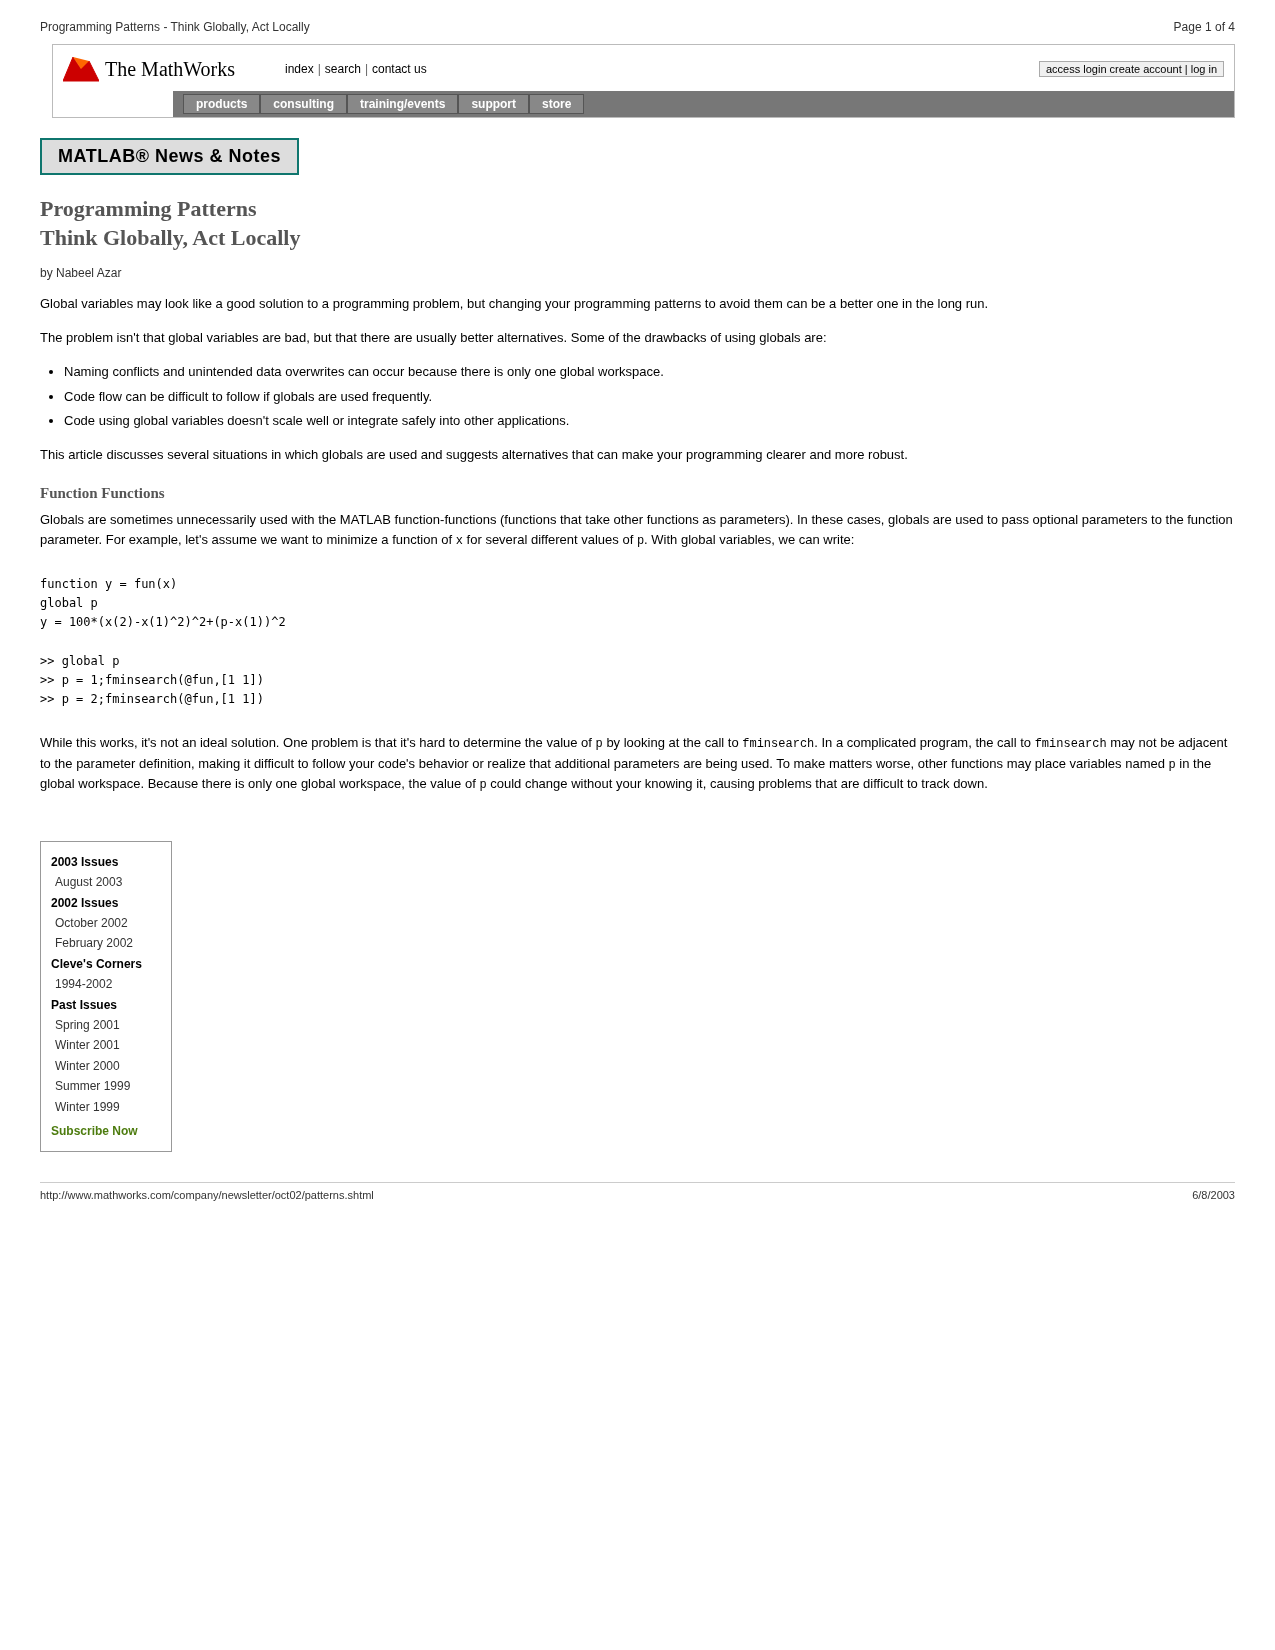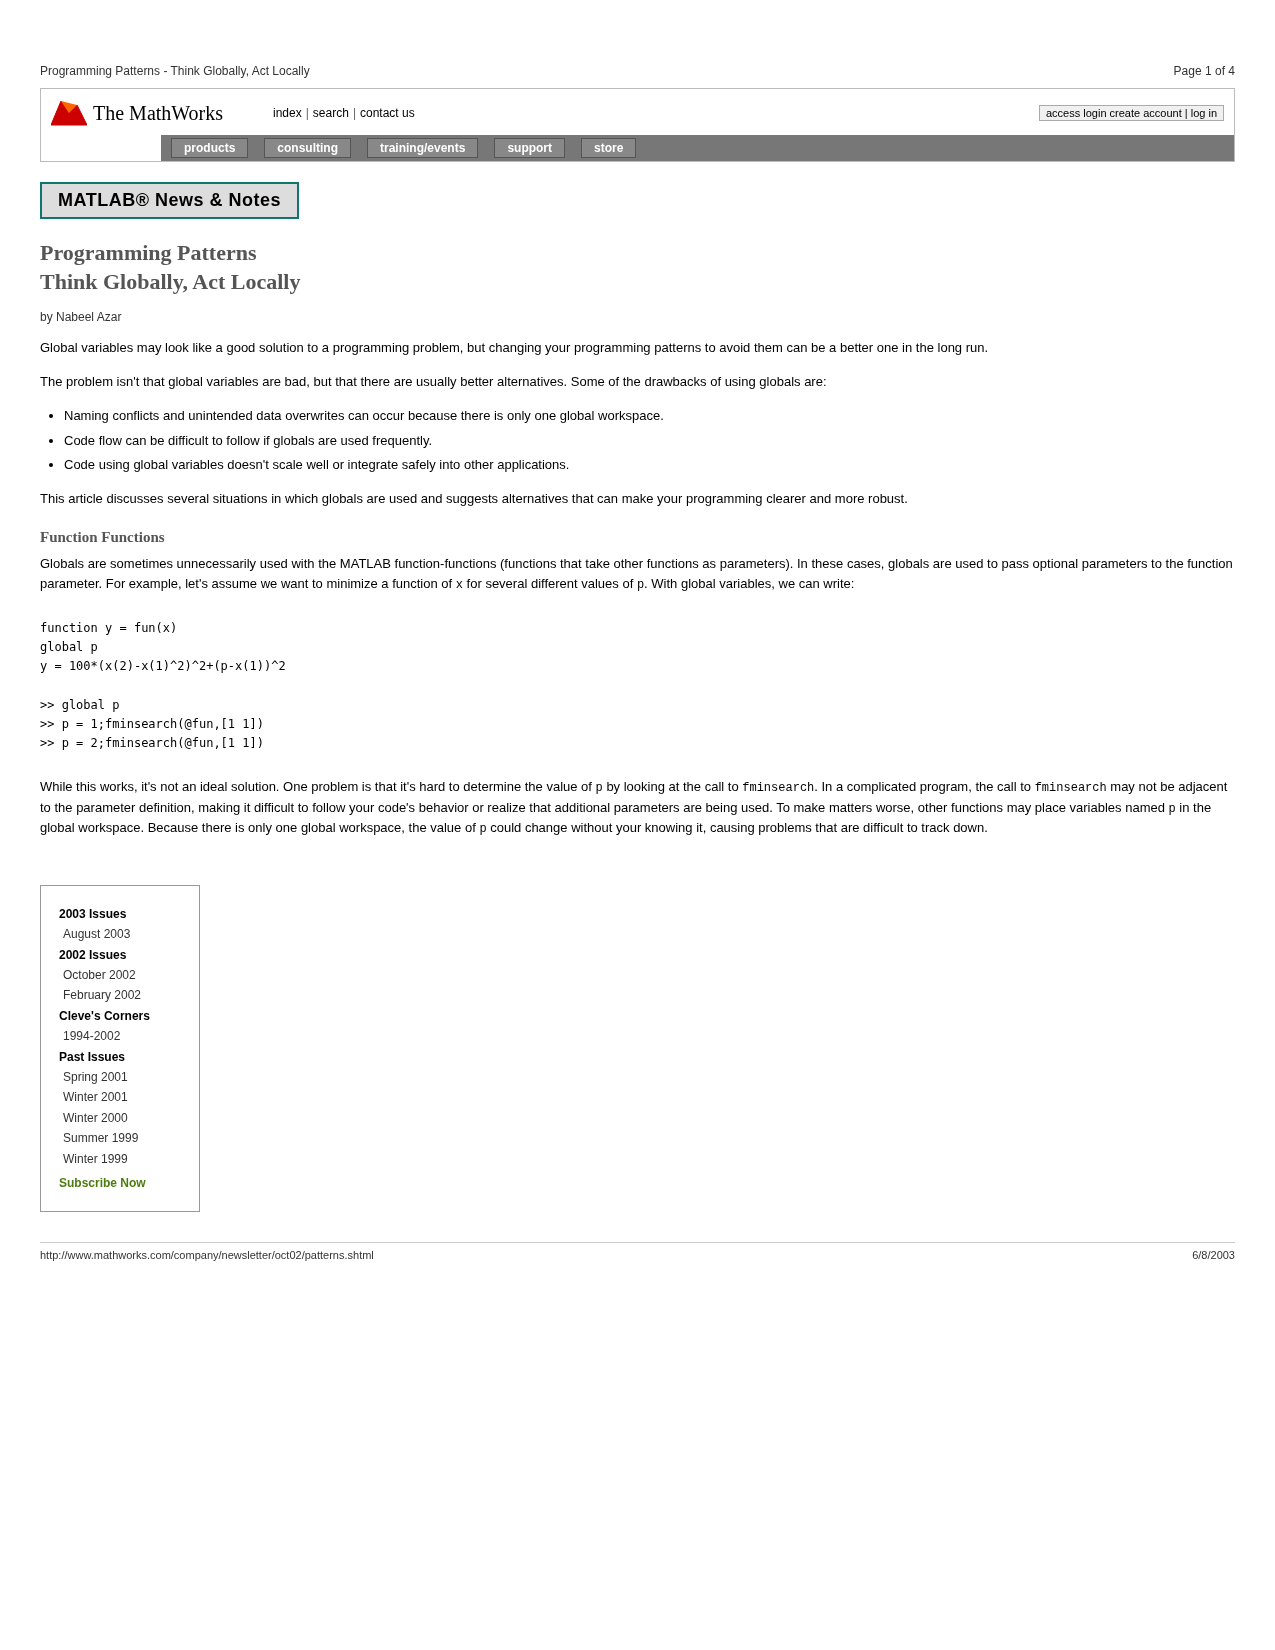--- a/index.html
+++ b/index.html
@@ -13,21 +13,20 @@
       padding: 20px 40px;
     }
 
     
     .page-meta {
       display: flex;
       justify-content: space-between;
       font-size: 12px;
       color: #333;
       margin-bottom: 10px;
-      margin-top: 44px;
     }
 
     .logo-area {
       display: flex;
       align-items: center;
       margin-right: 30px;
     }
 
     .logo-icon {
       width: 36px;
@@ -57,24 +56,24 @@
       display: flex;
       gap: 32px;
       flex-direction: column;
     }
 
     .article-area {
       flex: 1;
     }
 
     .sidebar {
-      width: 160px;
+      width: 132px;
       flex-shrink: 0;
       border: 1px solid #999;
-      padding: 18px;
+      padding: 10px;
       font-size: 12px;
       line-height: 1.7;
     }
 
     
     .matlab-banner {
       border: 2px solid #0f766e;
       background: #ddd;
       padding: 6px 16px;
       display: inline-block;
@@ -179,34 +178,35 @@
       margin-top: 30px;
       border-top: 1px solid #ccc;
       padding-top: 6px;
     }
 
     
     .header-wrapper {
       border: 1px solid #bbb;
       margin-bottom: 20px;
       padding: 0;
+      margin-left: 12px;
     }
 
     .header-top-row {
       display: flex;
       align-items: center;
       padding: 8px 10px 6px 10px;
       gap: 20px;
     }
 
     .header-nav-row {
       background: #777;
       display: flex;
       padding: 3px 10px;
-      gap: 16px;
+      gap: 0;
       justify-content: flex-start;
       margin-left: 120px;
     }
 
     .top-link-bar {
       font-size: 12px;
       display: flex;
       align-items: center;
       gap: 0;
       flex-grow: 1;

